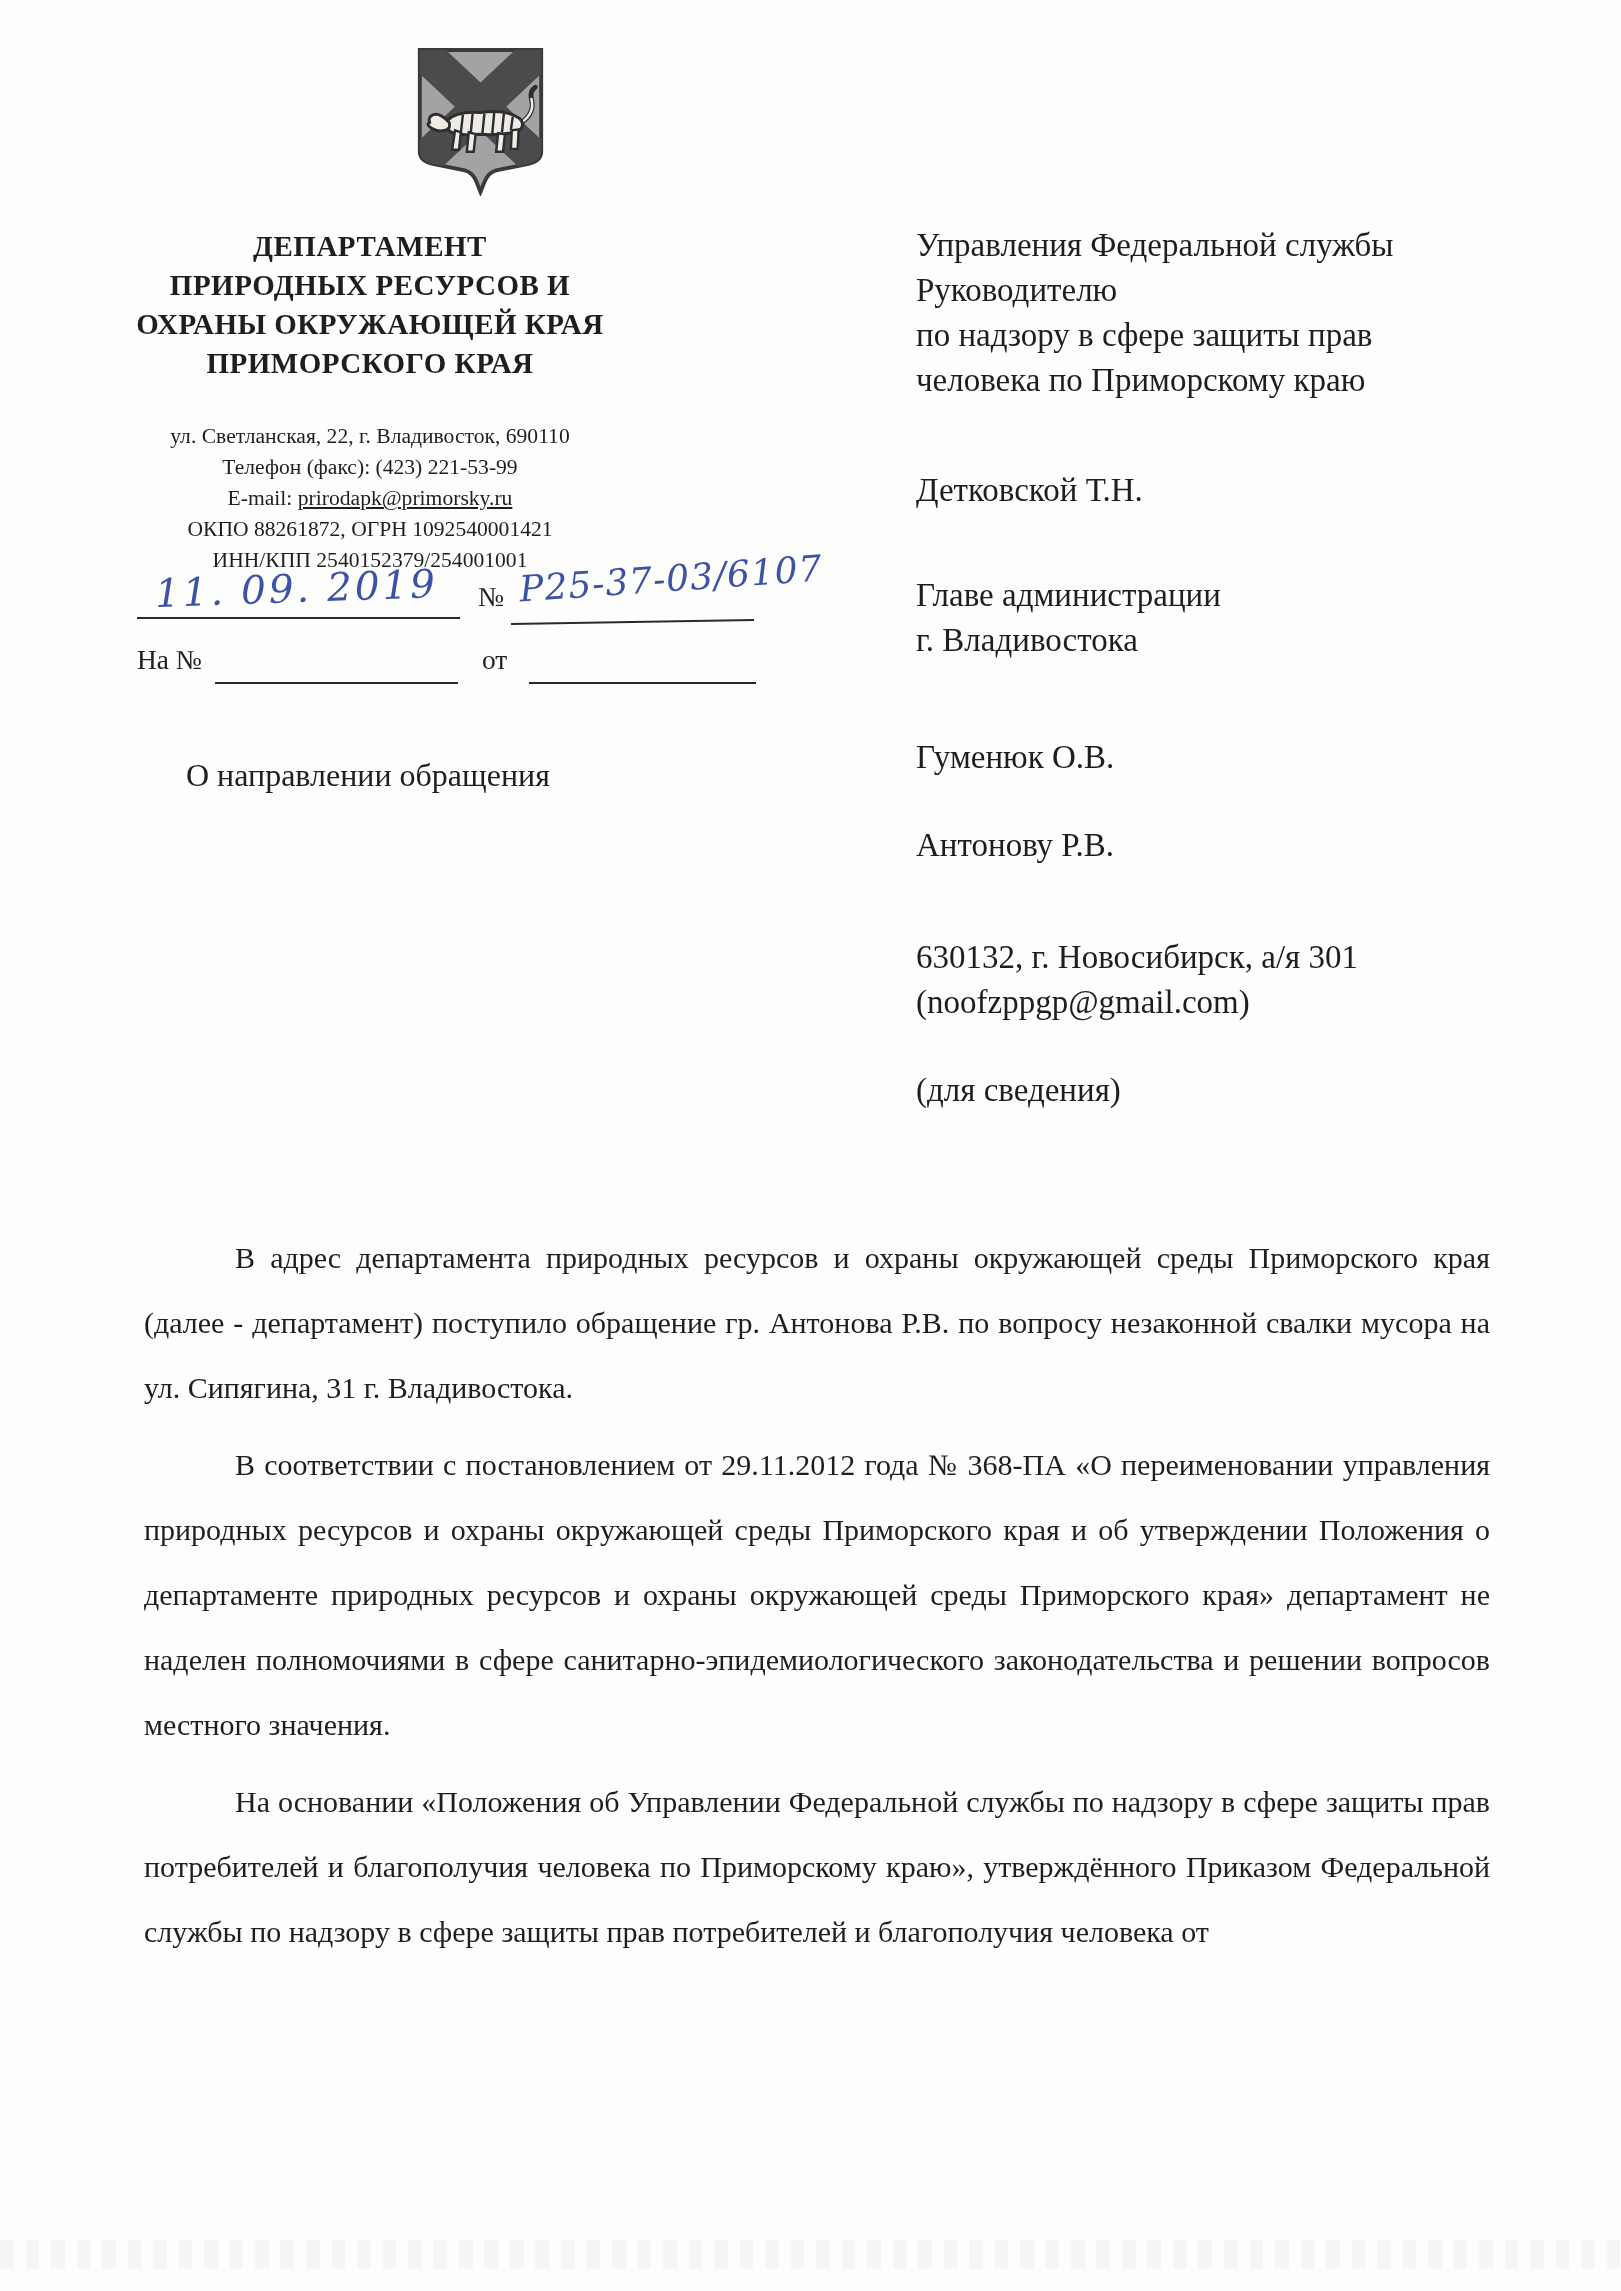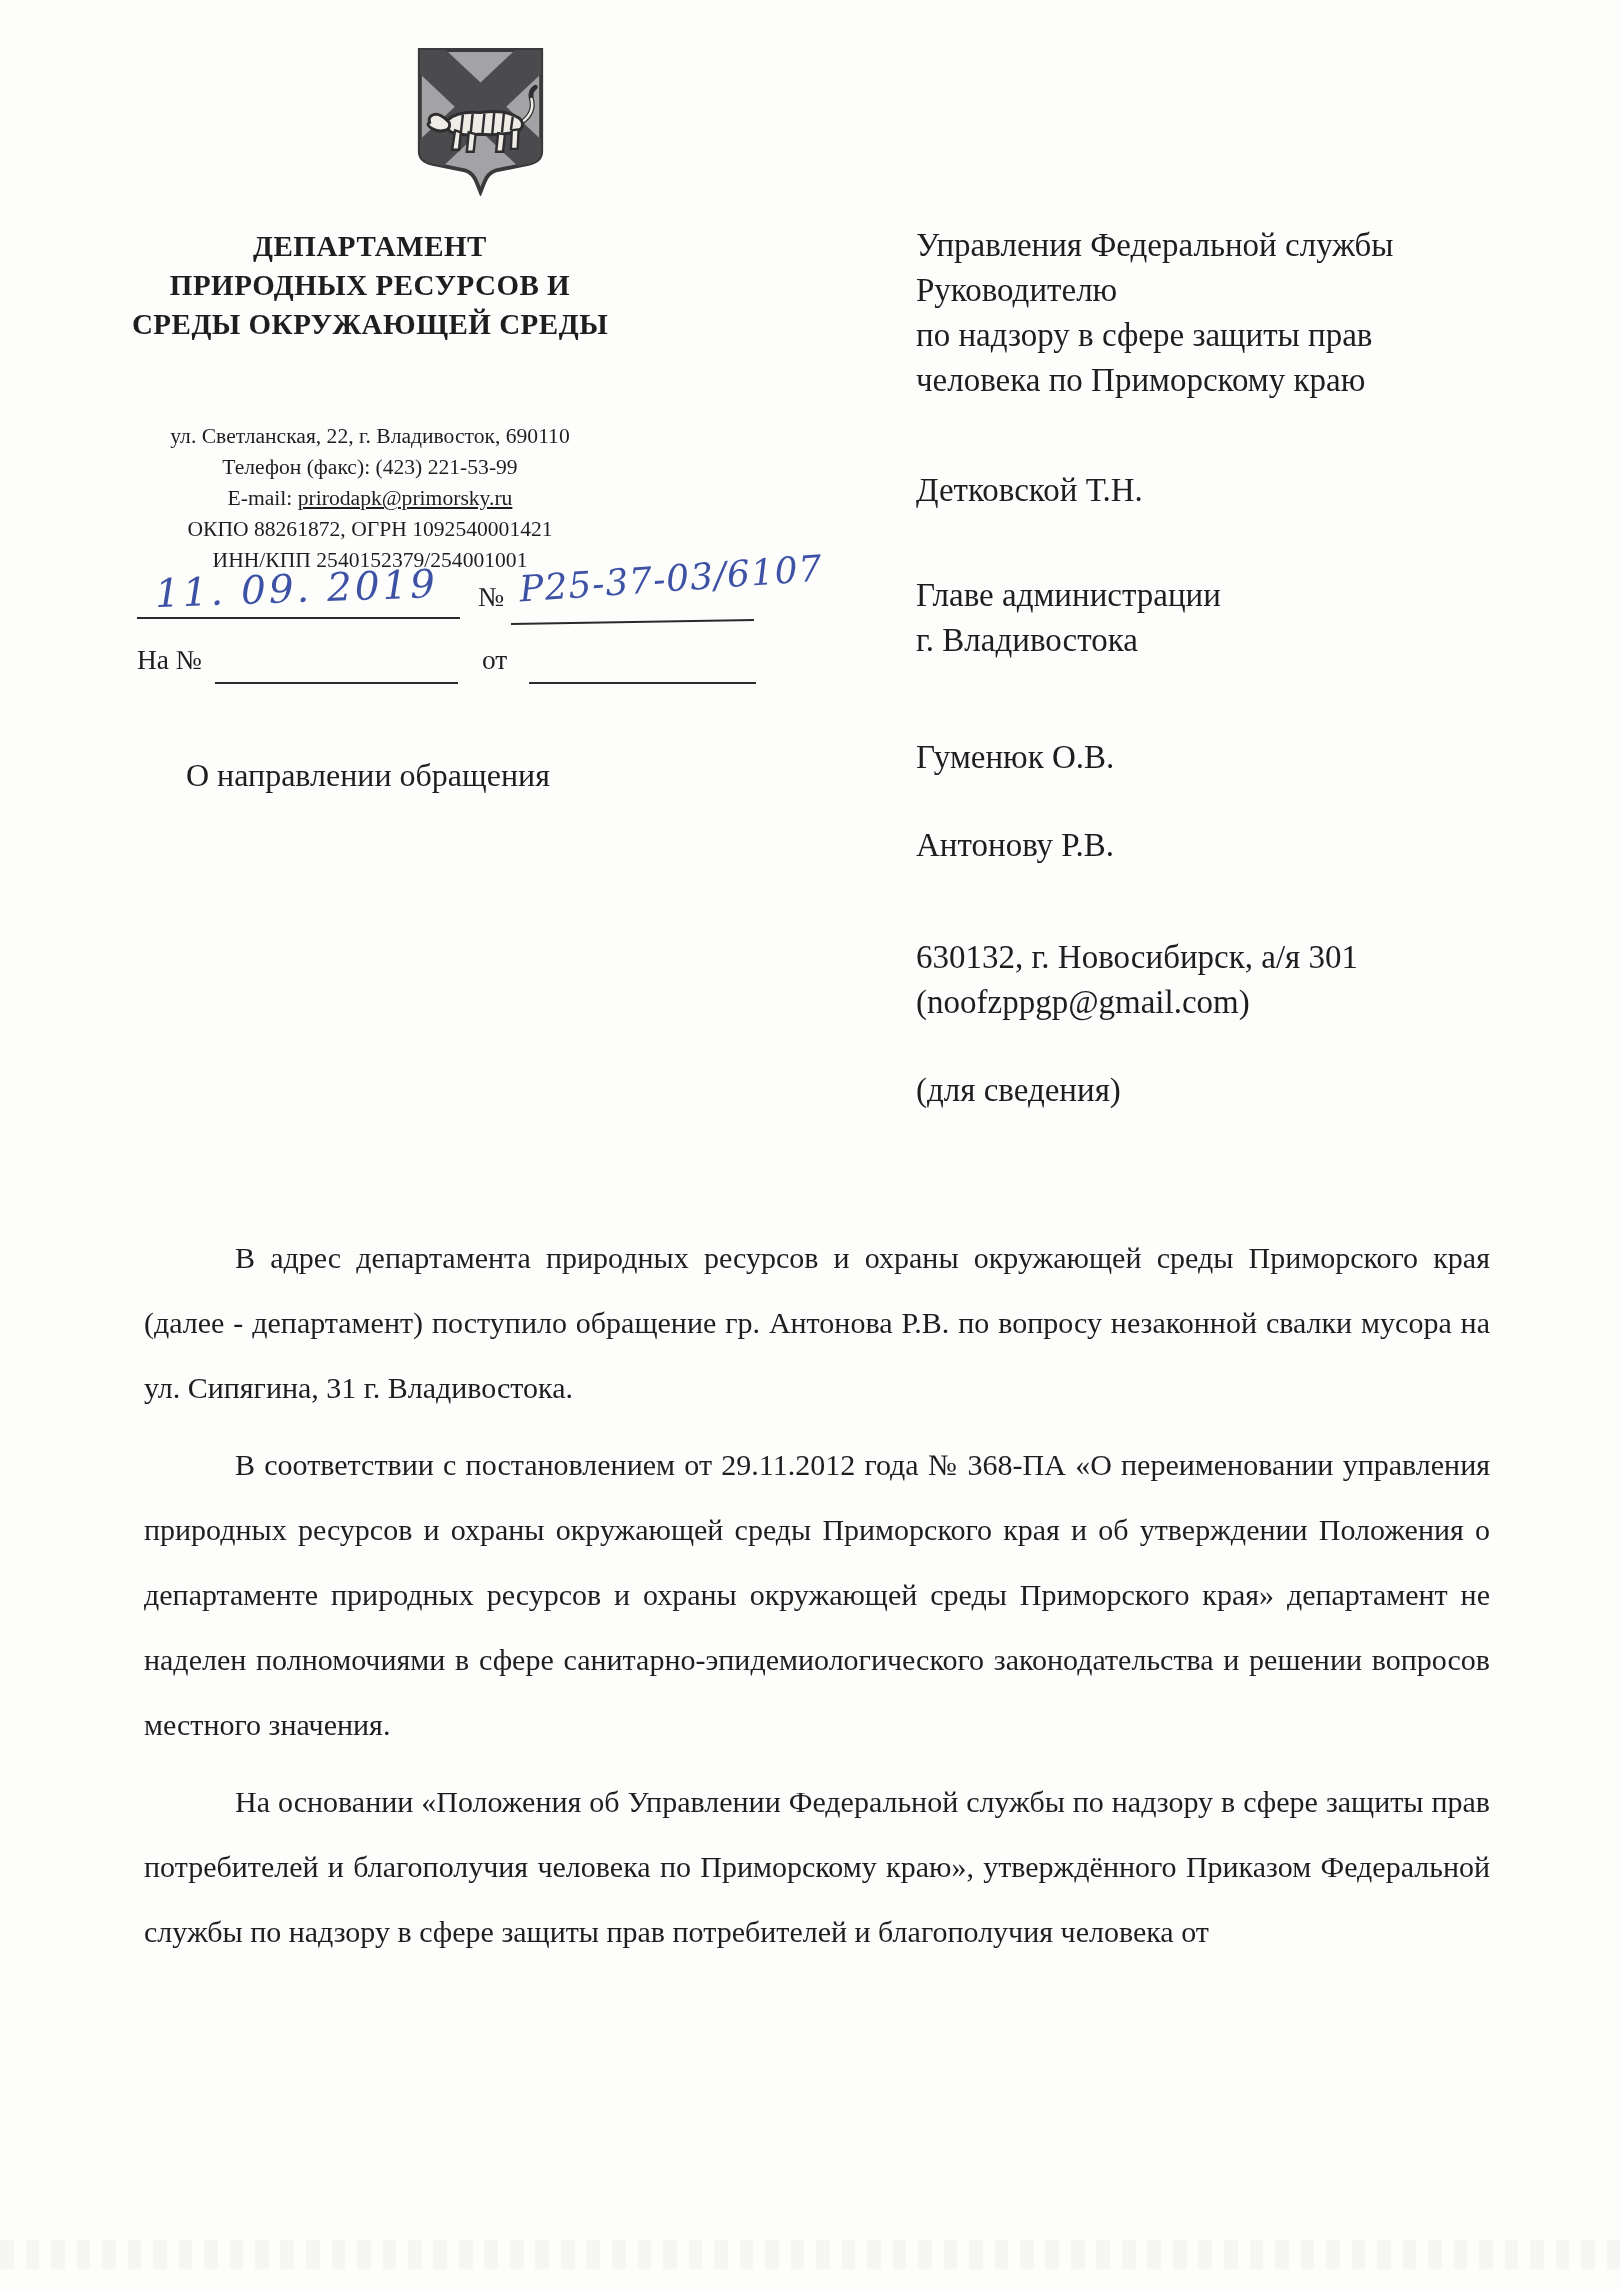--- a/index.html
+++ b/index.html
@@ -152,21 +152,22 @@
         <path d="M36 78 Q28 70 22 72 Q16 74 18 80 Q14 82 20 86 Q26 90 34 88 Q40 86 38 80 Z" fill="#efece6" stroke="#2e2e30" stroke-width="3"></path>
 
         <path d="M52 72 L50 90 M62 71 L60 91 M74 71 L72 91 M84 70 L82 92 M94 70 L92 90 M103 74 L101 88" stroke="#2e2e30" stroke-width="2.5" fill="none"></path>
       </g>
     </svg>
   </div>
 
   <div class="org-block">
     <div>ДЕПАРТАМЕНТ</div>
     <div>ПРИРОДНЫХ РЕСУРСОВ И</div>
-    <div>СРЕДЫ ОКРУЖАЮЩЕЙ СРЕДЫ</div>
+    <div>ОХРАНЫ ОКРУЖАЮЩЕЙ КРАЯ</div>
+    <div>ПРИМОРСКОГО КРАЯ</div>
   </div>
 
   <div class="contact-block">
     <div>ул. Светланская, 22, г. Владивосток, 690110</div>
     <div>Телефон (факс): (423) 221-53-99</div>
     <div><span>E-mail: </span><span class="email-link">prirodapk@primorsky.ru</span></div>
     <div>ОКПО 88261872, ОГРН 1092540001421</div>
     <div>ИНН/КПП 2540152379/254001001</div>
   </div>
 

